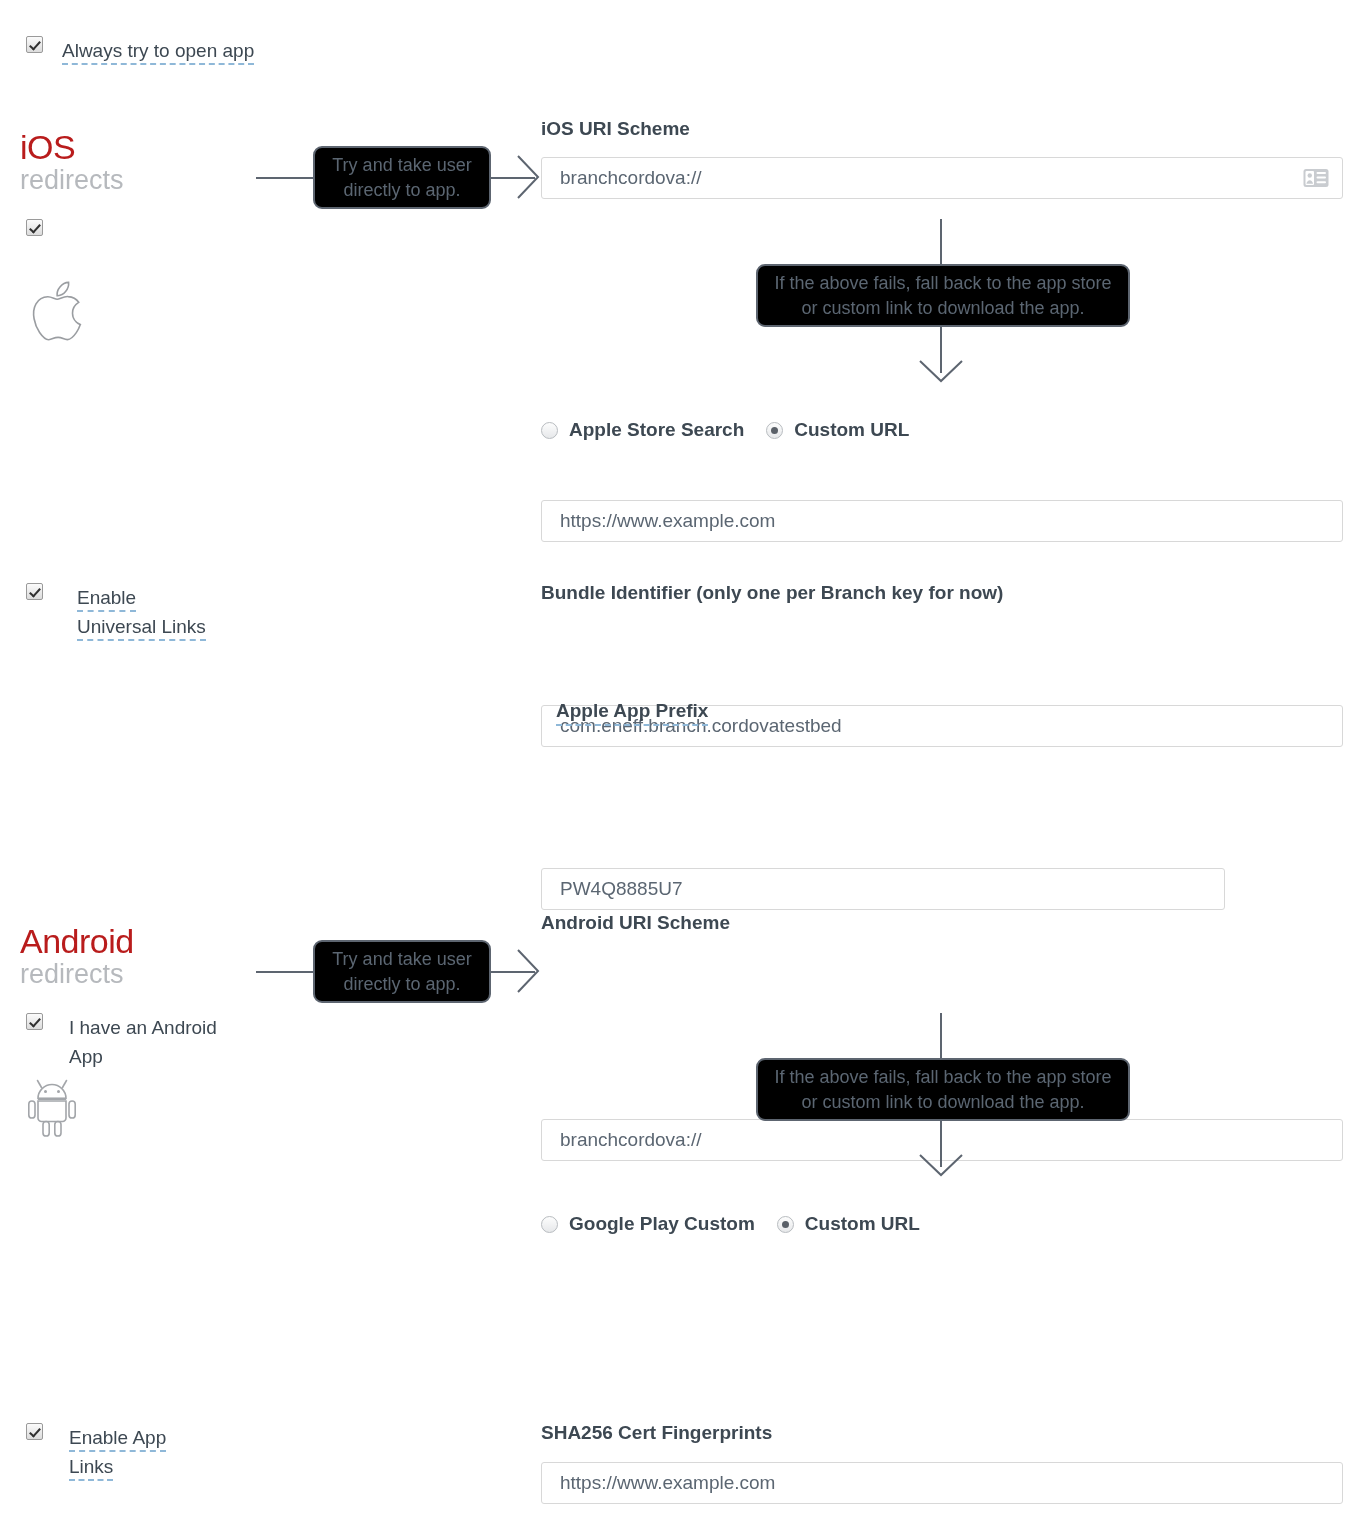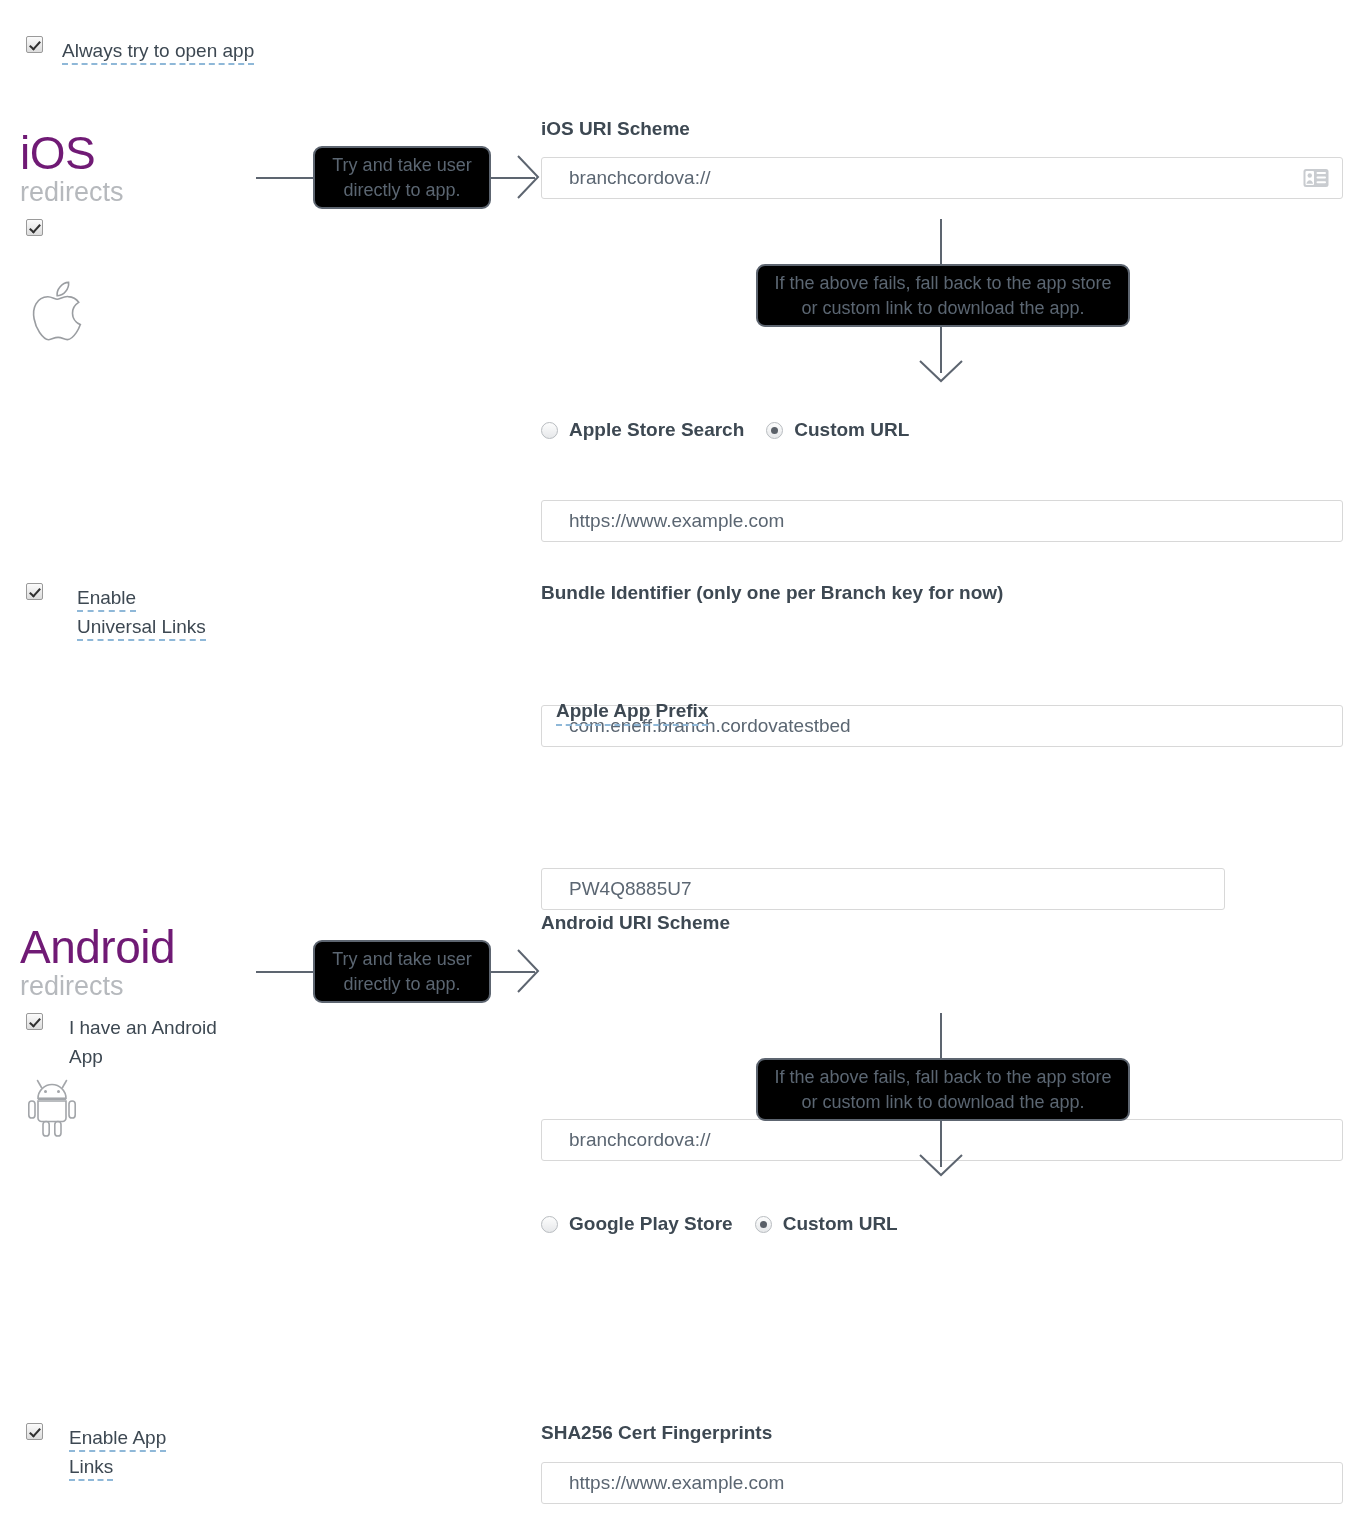--- a/index.html
+++ b/index.html
@@ -53,22 +53,22 @@
   .cbrow {
     display: flex;
     align-items: flex-start;
     gap: 20px;
     font-size: 19px;
   }
   .cbrow .cbtext { max-width: 150px; line-height: 1.55; }
 
   
   .plat-title {
-    font-size: 46px;
-    color: #701a75;
+    font-size: 34px;
+    color: #b91c1c;
     line-height: 1;
     letter-spacing: -0.5px;
     font-weight: 400;
   }
   .plat-sub {
     font-size: 27px;
     color: #b6b9bd;
     line-height: 1.1;
     margin-top: 2px;
     font-weight: 400;
@@ -89,21 +89,21 @@
   }
 
   
   .field {
     border: 1px solid #d8d8d8;
     background: #fff;
     height: 42px;
     border-radius: 3px;
     display: flex;
     align-items: center;
-    padding: 0 12px 0 27px;
+    padding: 0 12px 0 18px;
     font-size: 19px;
     color: #5b6672;
     white-space: nowrap;
     overflow: hidden;
     position: relative;
   }
   .field .val { overflow: hidden; text-overflow: clip; white-space: nowrap; }
 
   
   .idcard {
@@ -307,21 +307,21 @@
 <div class="abs" style="left:940px; top:1121px; width:2px; height:46px; background:#5d6570;"></div>
 
 <div class="abs" style="left:917px; top:1149px;">
   <svg width="48" height="30" viewBox="0 0 48 30" fill="none" stroke="#5d6570" stroke-width="2">
     <path d="M3 6 L24 26 L45 6"></path>
   </svg>
 </div>
 
 <div class="abs radio-row" style="left:541px; top:1213px;">
   <span class="radio"></span>
-  <span class="radio-label">Google Play Store</span>
+  <span class="radio-label">Google Play Custom</span>
   <span class="radio on" style="margin-left:22px;"></span>
   <span class="radio-label">Custom URL</span>
 </div>
 
 <div class="abs field" style="left:541px; top:1252px; width:802px;">
   <span class="val">https://www.example.com</span>
 </div>
 
 <div class="abs cbrow" style="left:26px; top:1423px; gap:26px;">
   <span class="cb"></span>

